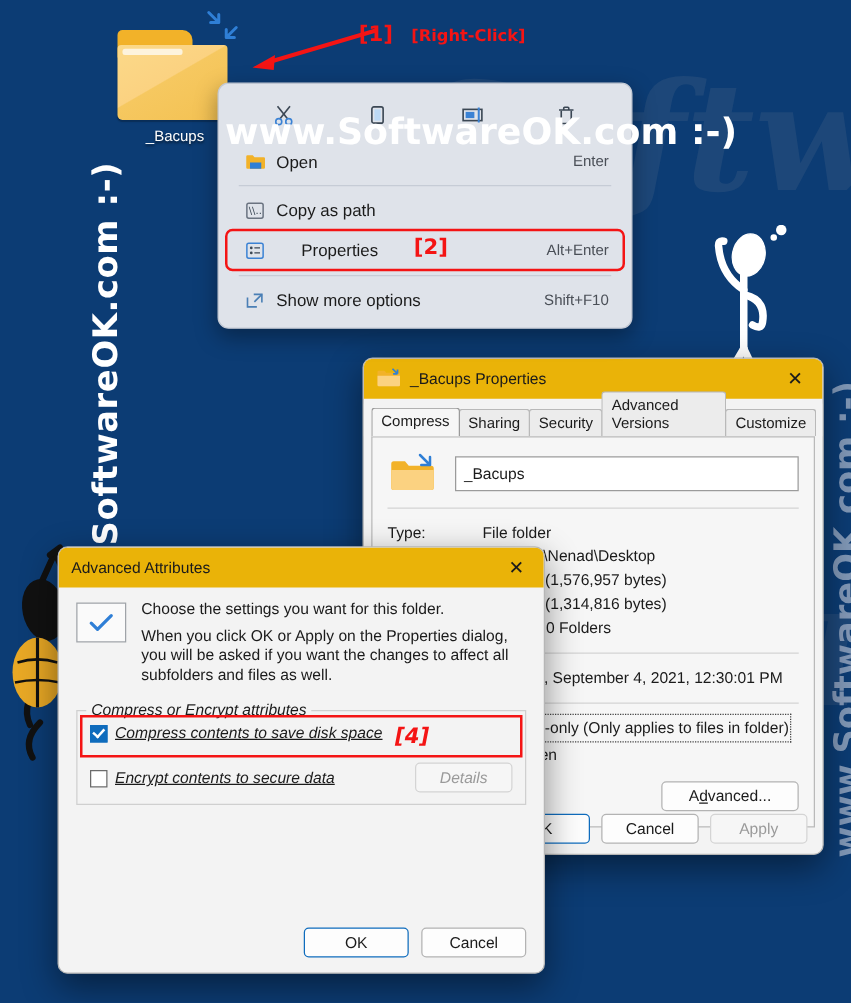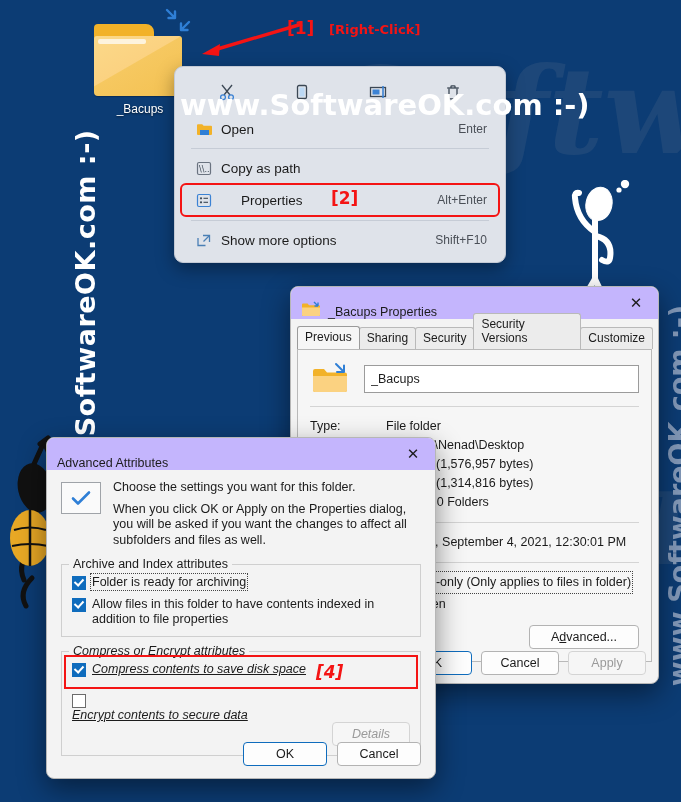--- a/index.html
+++ b/index.html
@@ -124,21 +124,21 @@
   .dlg{
     background:#f3f3f3;
     border:1px solid #b6b6b6;
     border-radius:8px;
     box-shadow:0 10px 28px rgba(0,0,0,.45);
     overflow:hidden;
     color:#1b1b1b;
     font-size:12.5px;
   }
   .dlg-tb{
-    height:32px;background:#c4b5fd;display:flex;align-items:flex-end;
+    height:32px;background:#eab308;display:flex;align-items:center;
     padding-left:10px;
   }
   .dlg-tb .t-ico{width:20px;height:18px;margin-right:7px;position:relative;}
   .dlg-tb .t-txt{font-size:12.5px;color:#1b1b1b;flex:1;}
   .dlg-x{
     width:44px;height:32px;display:flex;align-items:center;justify-content:center;
     font-size:15px;color:#1b1b1b;font-family:"DejaVu Sans",sans-serif;
   }
 
   
@@ -357,24 +357,24 @@
           <path d="M1 3.5 Q1 2.5 2 2.5 L6.6 2.5 L8 4.2 L18 4.2 Q19 4.2 19 5.2 L19 14 Q19 15 18 15 L2 15 Q1 15 1 14 Z" fill="#f2b229"></path>
           <path d="M1 6.6 L19 6.6 L19 14 Q19 15 18 15 L2 15 Q1 15 1 14 Z" fill="#fbd281"></path>
           <path d="M13 1 L17 5 M17 5 L13.5 5 M17 5 L17 1.6" stroke="#2f7fd6" stroke-width="1.4" fill="none"></path>
         </svg>
       </span>
       <span class="t-txt">_Bacups Properties</span>
       <span class="dlg-x">✕</span>
     </div>
 
     <div class="tabstrip">
-      <div class="tab sel">Previous</div>
+      <div class="tab sel">Compress</div>
       <div class="tab">Sharing</div>
       <div class="tab">Security</div>
-      <div class="tab">Security Versions</div>
+      <div class="tab">Advanced Versions</div>
       <div class="tab">Customize</div>
     </div>
 
     <div class="tabpanel">
       <div class="namerow">
         <span class="nameicon">
           <svg width="40" height="34" viewBox="0 0 40 34">
             <path d="M3 9 Q3 7 5 7 L14 7 L17 10.5 L35 10.5 Q37 10.5 37 12.5 L37 28 Q37 30 35 30 L5 30 Q3 30 3 28 Z" fill="#f2b229"></path>
             <path d="M3 14 L37 14 L37 28 Q37 30 35 30 L5 30 Q3 30 3 28 Z" fill="#fbd281"></path>
             <path d="M26 2 L34 10 M34 10 L27 10 M34 10 L34 3.5" stroke="#2f7fd6" stroke-width="2" fill="none" stroke-linecap="round"></path>
@@ -461,40 +461,29 @@
           <svg width="20" height="16" viewBox="0 0 20 16">
             <path d="M2 8.5 L7 13.5 L18 2.5" stroke="#2f7fd6" stroke-width="2.6" fill="none" stroke-linecap="round" stroke-linejoin="round"></path>
           </svg>
         </span>
         <span>
           <p>Choose the settings you want for this folder.</p>
           <p>When you click OK or Apply on the Properties dialog, you will be asked if you want the changes to affect all subfolders and files as well.</p>
         </span>
       </div>
 
-      <div class="grp">
-        <span class="legend">Archive and Index attributes</span>
-        <div class="attrrow">
-          <span class="cbx on"></span>
-          <span class="dotted">Folder is ready for archiving</span>
-        </div>
-        <div class="attrrow">
-          <span class="cbx on"></span>
-          <span style="line-height:15px;">Allow files in this folder to have contents indexed in addition to file properties</span>
-        </div>
-      </div>
 
       <div class="grp" style="margin-top:14px;font-style:italic;">
         <span class="legend">Compress or Encrypt attributes</span>
         <div class="attrrow hl-red" style="padding:5px 6px;margin:-5px -6px 6px -6px;position:relative;">
           <span class="cbx on"></span>
           <span class="u">Compress contents to save disk space</span>
           <span class="callout c-num" style="margin-left:10px;">[4]</span>
         </div>
-        <div class="attrrow" style="flex-direction:column;">
+        <div class="attrrow" style="align-items:center;">
           <span class="cbx"></span>
           <span class="u">Encrypt contents to secure data</span>
           <span class="btn dis" style="width:76px;margin-left:auto;">Details</span>
         </div>
       </div>
     </div>
 
     <div class="advbtns">
       <div class="btn prim">OK</div>
       <div class="btn">Cancel</div>

